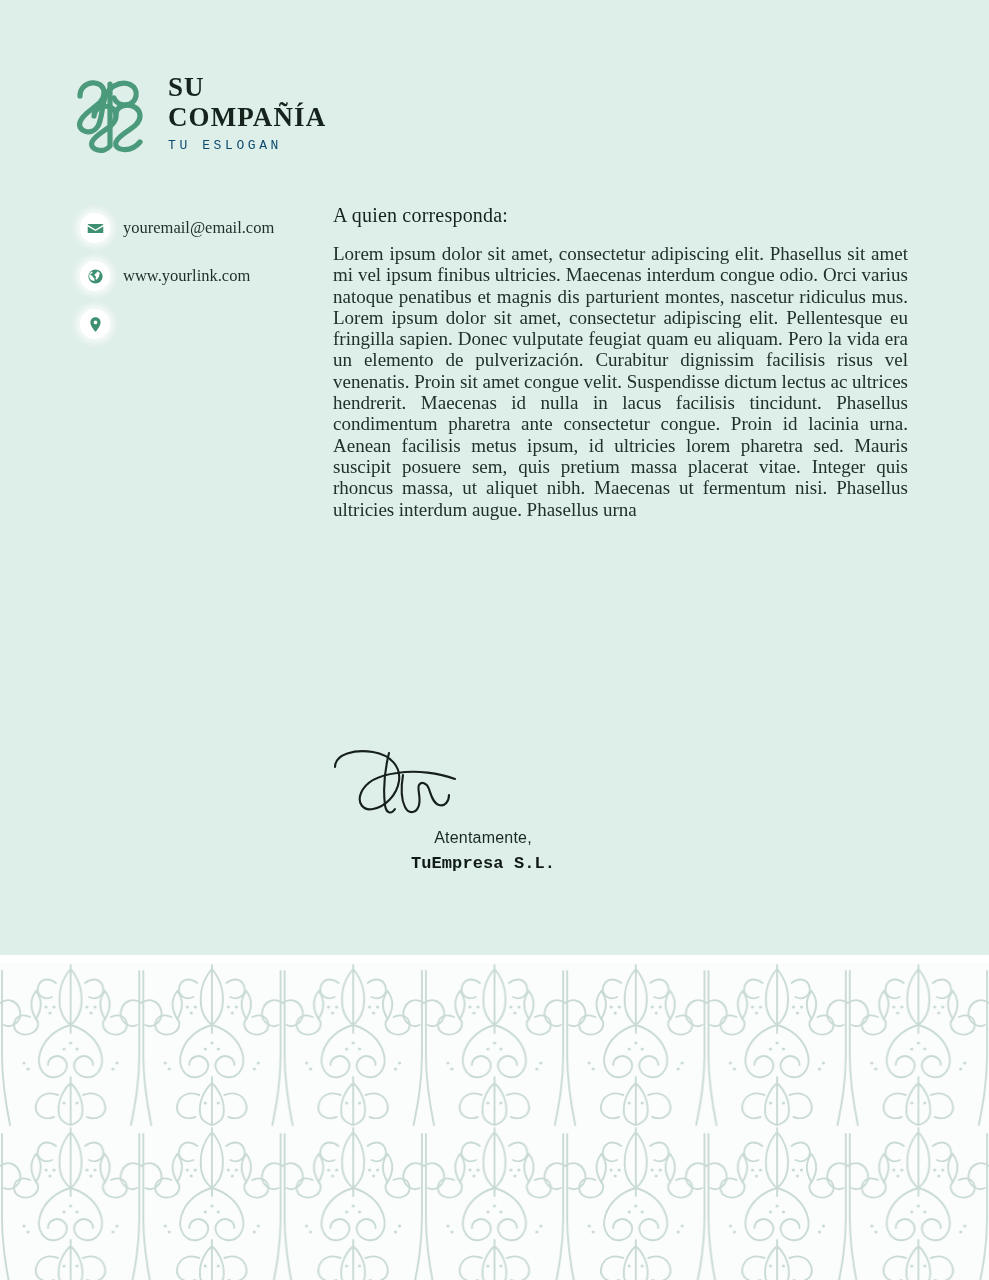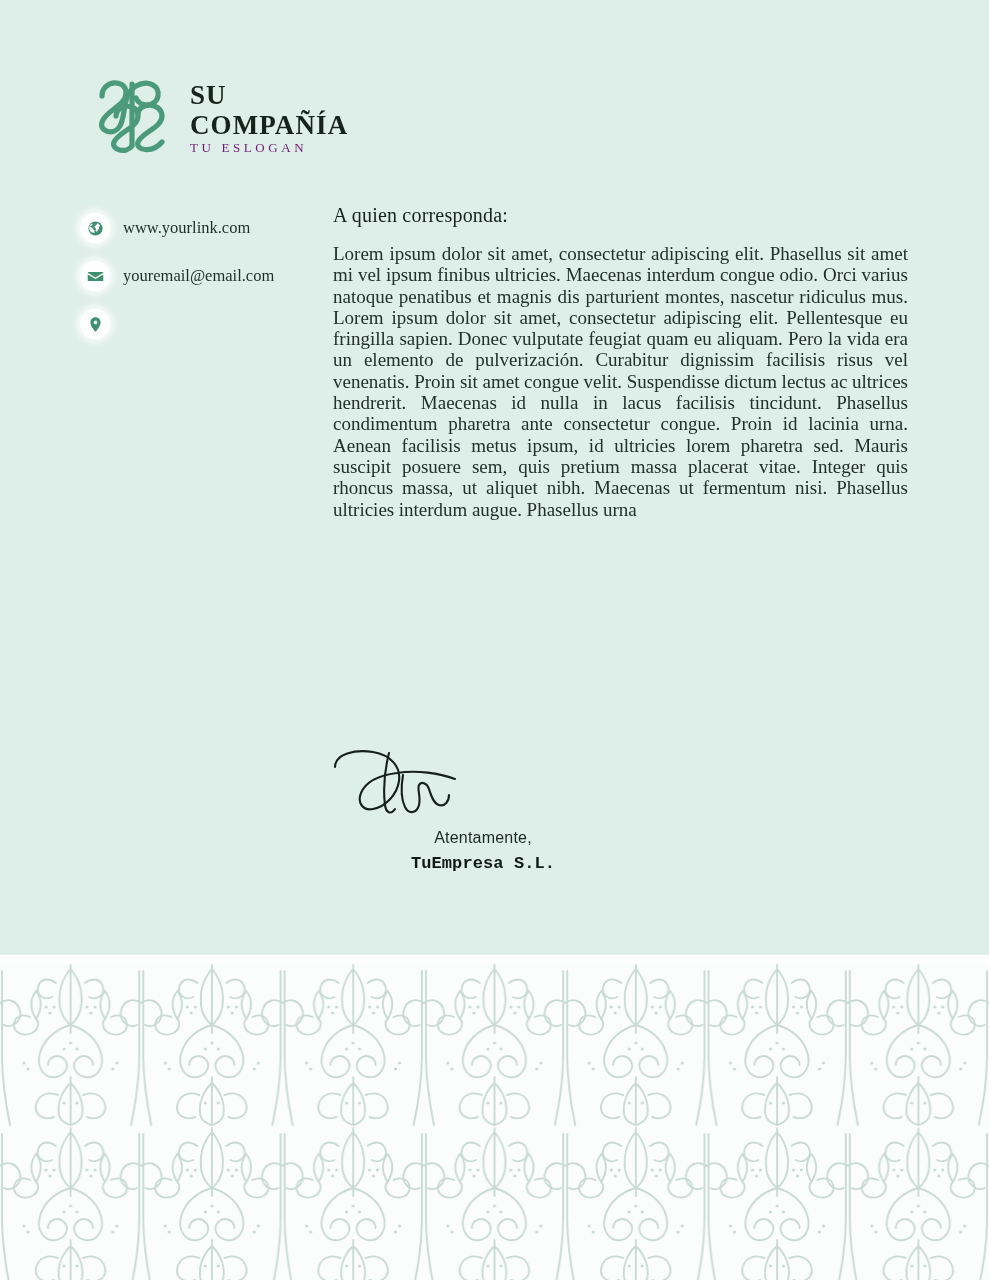--- a/index.html
+++ b/index.html
@@ -18,24 +18,24 @@
   .page {
     position: relative;
     width: 989px;
     height: 1280px;
     background: #deeee9;
   }
 
   
   .brand {
     position: absolute;
-    left: 92px;
+    left: 70px;
     top: 68px;
     display: flex;
-    align-items: flex-end;
+    align-items: flex-start;
   }
   .logo-mark {
     width: 80px;
     height: 88px;
     flex: 0 0 80px;
   }
   .brand-text {
     margin-left: 18px;
     padding-top: 4px;
   }
@@ -44,24 +44,25 @@
     font-weight: bold;
     color: #16231d;
     font-size: 27px;
     line-height: 30px;
     letter-spacing: 1.1px;
   }
   .brand-name .line2 {
     display: block;
   }
   .brand-slogan {
-    font-family: Liberation Serif, serif;
-    color: #701a75;
+    font-family: Liberation Mono, monospace;
+    color: #0c4a6e;
     font-size: 13px;
     letter-spacing: 3.6px;
+    margin-top: 6px;
   }
 
   
   .contact-list {
     position: absolute;
     left: 80px;
     top: 212px;
     width: 240px;
   }
   .contact-row {
@@ -201,35 +202,35 @@
       <div class="brand-slogan">TU ESLOGAN</div>
     </div>
   </div>
 
   <div class="contact-list">
 
 
     <div class="contact-row">
       <span class="contact-icon">
         <svg viewBox="0 0 24 24" xmlns="http://www.w3.org/2000/svg">
+          <path fill="#3e9070" d="M2 5.5h20c.6 0 1 .4 1 1v.3l-11 6.6L1 6.8v-.3c0-.6.4-1 1-1zM1 9l10.5 6.3c.3.2.7.2 1 0L23 9v8.5c0 .6-.4 1-1 1H2c-.6 0-1-.4-1-1V9z"></path>
+        </svg>
+      </span>
+      <span class="contact-text">youremail@email.com</span>
+    </div>
+
+    <div class="contact-row">
+      <span class="contact-icon">
+        <svg viewBox="0 0 24 24" xmlns="http://www.w3.org/2000/svg">
           <circle cx="12" cy="12" r="10" fill="#3e9070"></circle>
           <path fill="#ffffff" d="M7.5 5.2c.6.9.2 1.6-.4 2.1-.7.6-1.5.4-2.1 1-.5.6-.2 1.5.4 1.9.7.4 1.6.2 2.2.8.5.6.3 1.5.8 2.1.5.6 1.4.5 1.9 1 .5.6.2 1.5.1 2.2-.1.7.3 1.4.9 1.7-1.2.3-2.6.2-3.8-.3-2.6-1-4.4-3.6-4.4-6.5 0-2.5 1.3-4.8 3.4-6h1z"></path>
           <path fill="#ffffff" d="M14.4 4.6c1.9.6 3.4 2 4.2 3.8-.7.2-1.4.7-1.6 1.5-.2.8.3 1.6 0 2.4-.3.8-1.3 1-1.8 1.7-.4.6-.3 1.4-.8 1.9-.4.4-1 .4-1.5.2-.6-.3-.8-1-.7-1.6.1-.7.6-1.3.5-2-.1-.8-.9-1.2-1.5-1.7-.5-.5-.8-1.3-.4-1.9.4-.7 1.4-.7 2-1.2.6-.5.6-1.4 1.1-1.9.2-.2.4-.3.5-.4v-.8z"></path>
         </svg>
       </span>
       <span class="contact-text">www.yourlink.com</span>
-    </div>
-
-    <div class="contact-row">
-      <span class="contact-icon">
-        <svg viewBox="0 0 24 24" xmlns="http://www.w3.org/2000/svg">
-          <path fill="#3e9070" d="M2 5.5h20c.6 0 1 .4 1 1v.3l-11 6.6L1 6.8v-.3c0-.6.4-1 1-1zM1 9l10.5 6.3c.3.2.7.2 1 0L23 9v8.5c0 .6-.4 1-1 1H2c-.6 0-1-.4-1-1V9z"></path>
-        </svg>
-      </span>
-      <span class="contact-text">youremail@email.com</span>
     </div>
 
     <div class="contact-row">
       <span class="contact-icon">
         <svg viewBox="0 0 24 24" xmlns="http://www.w3.org/2000/svg">
           <path fill="#3e9070" d="M12 1.8c-4 0-7.2 3.2-7.2 7.2 0 5.4 7.2 13.2 7.2 13.2s7.2-7.8 7.2-13.2c0-4-3.2-7.2-7.2-7.2zm0 9.8a2.6 2.6 0 1 1 0-5.2 2.6 2.6 0 0 1 0 5.2z"></path>
         </svg>
       </span>
     </div>
 

